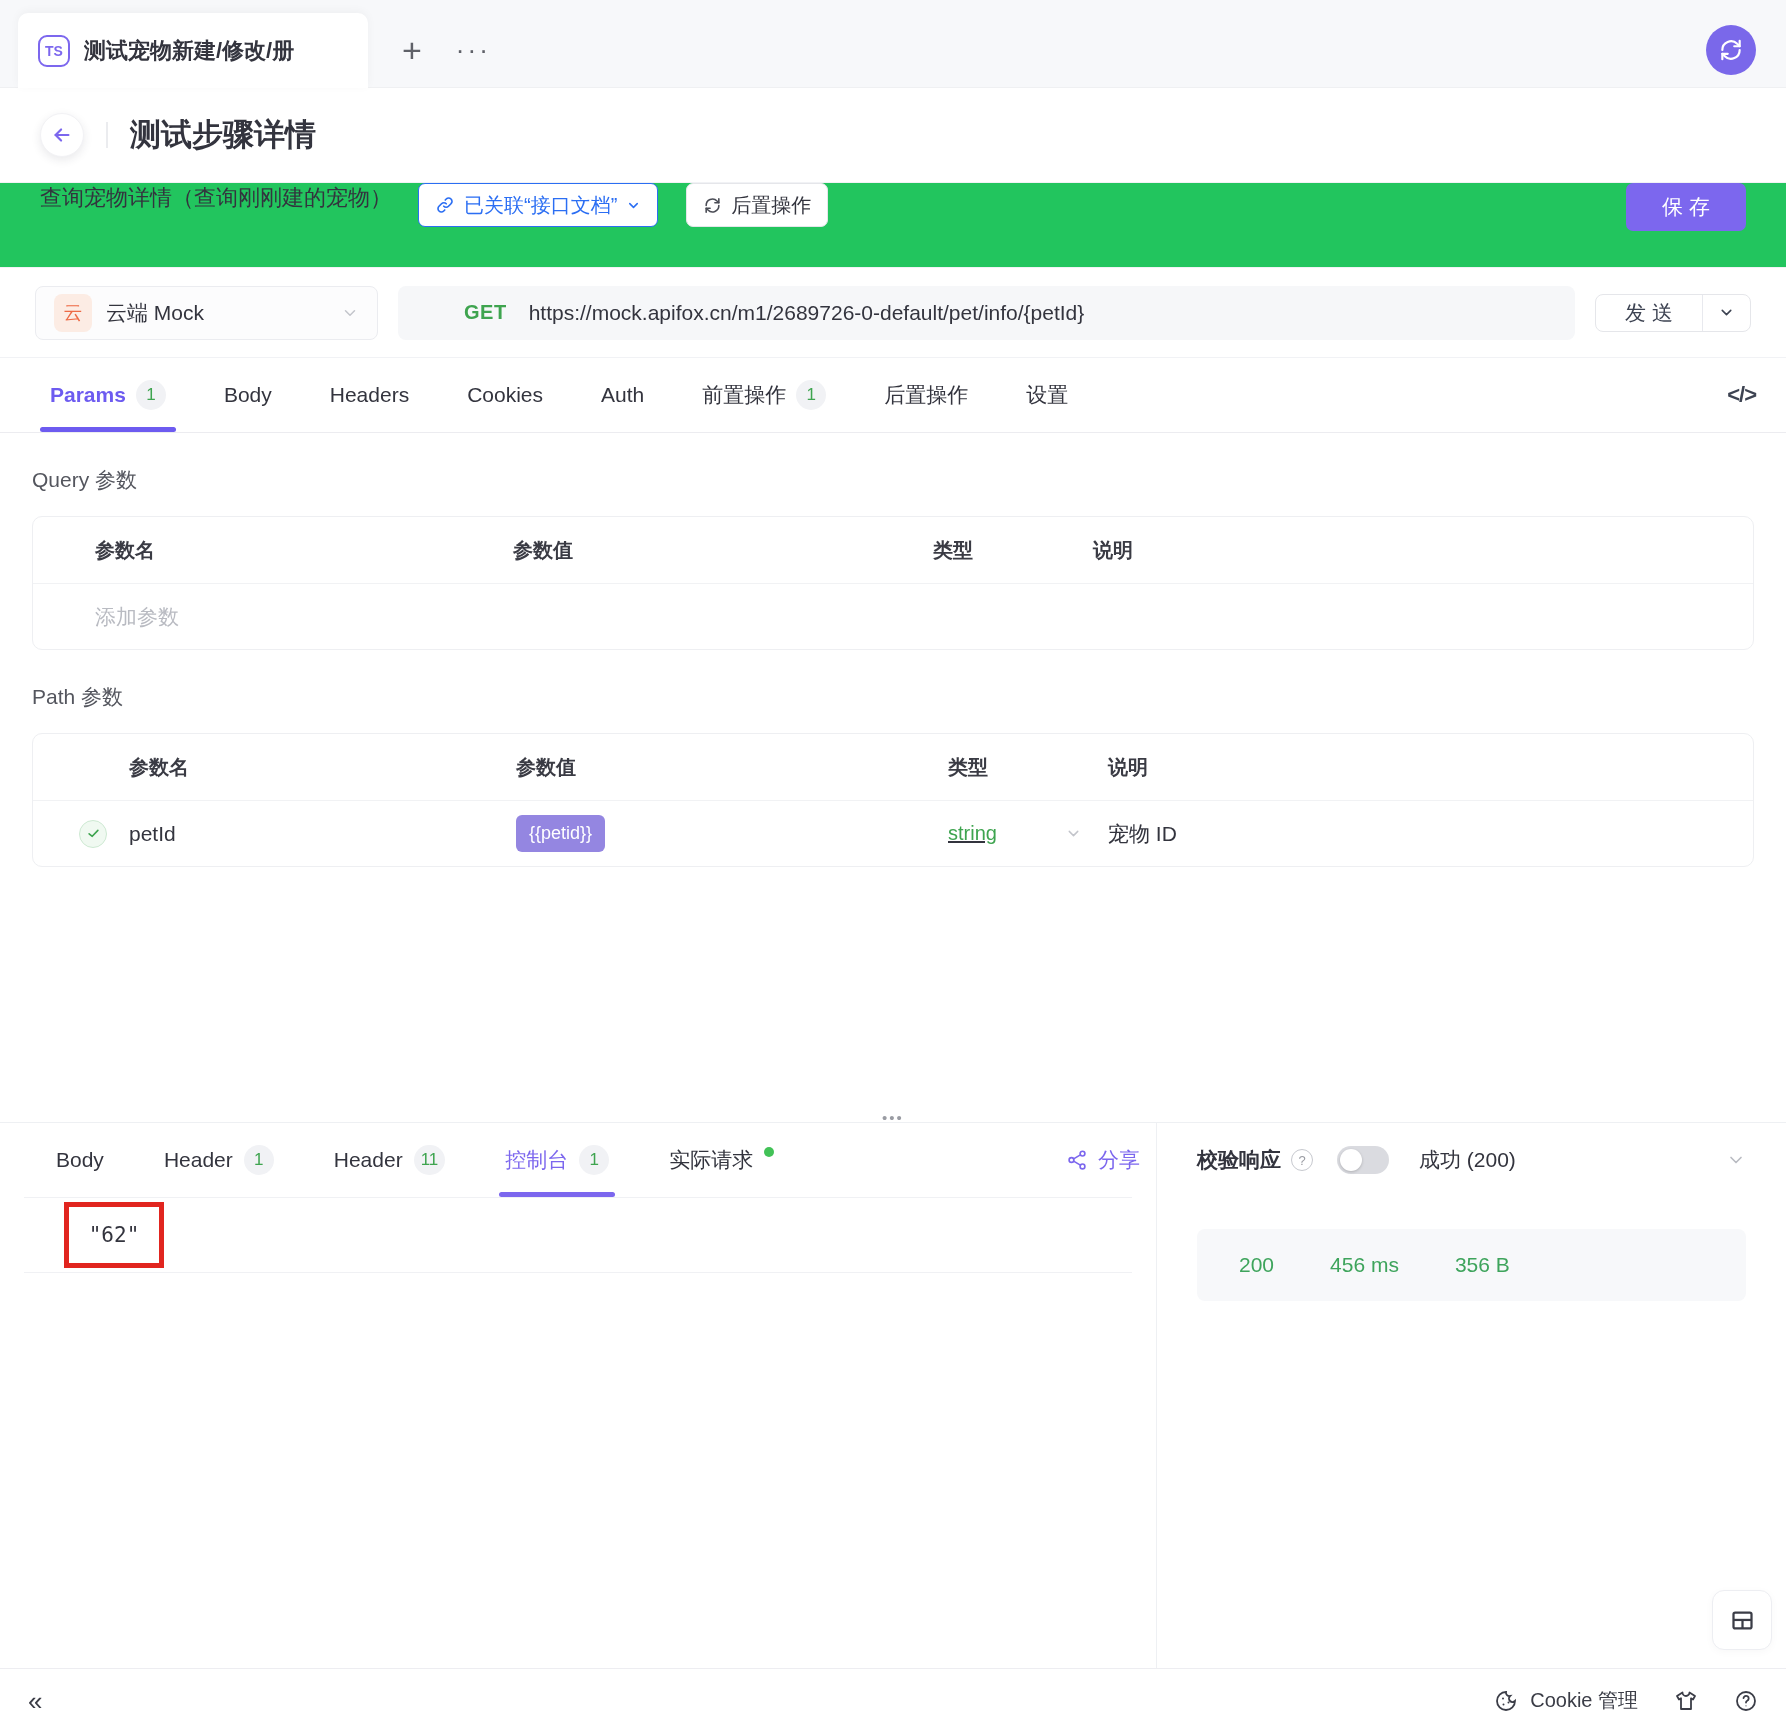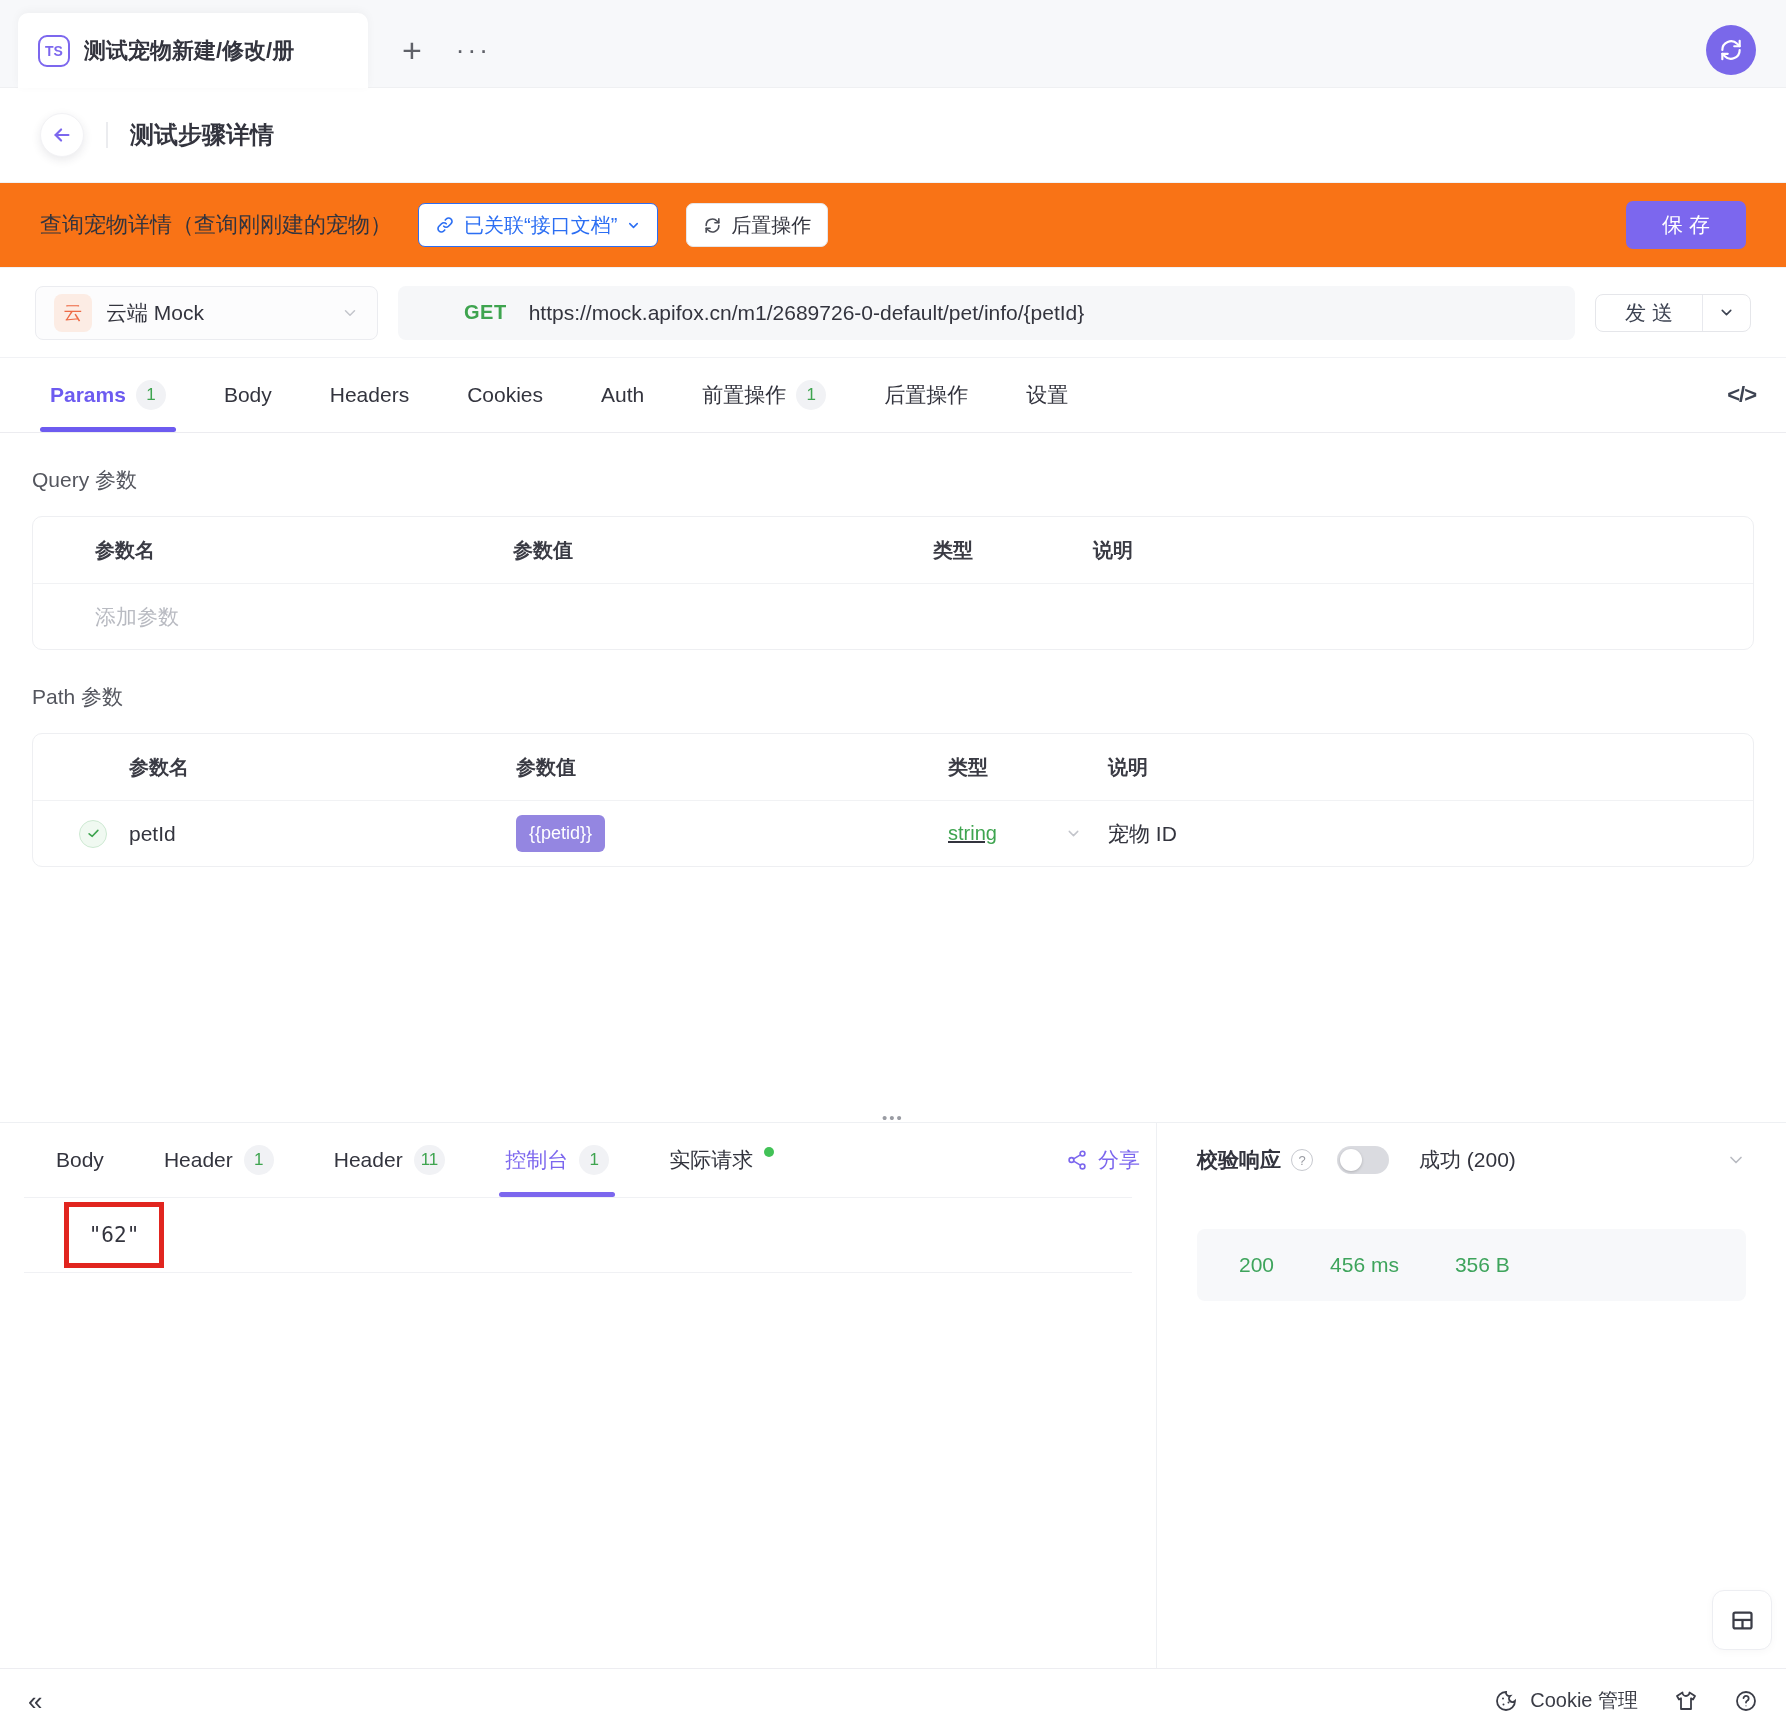--- a/index.html
+++ b/index.html
@@ -29,25 +29,25 @@
                  border-radius:50%; background:#7A68EA; display:flex;
                  align-items:center; justify-content:center; }
 
   
   .hdr { height:95px; background:#fff; border-bottom:1px solid #F1F2F5;
          display:flex; align-items:center; padding:0 40px; }
   .back-btn { width:44px; height:44px; border-radius:50%; background:#fff;
               border:1px solid #F2F2F5; box-shadow:0 3px 10px rgba(40,40,60,.10);
               display:flex; align-items:center; justify-content:center; color:#7C67EE; }
   .vline { width:2px; height:26px; background:#EBECEF; margin:0 22px; }
-  .page-title { font-size:24px; font-weight:bold; color:#33343E;text-align:right; }
-
-  
-  .toolbar { height:85px; background:#f97316; border-bottom:1px solid #F1F2F5;
-             display:flex; align-items:center; padding:0 40px; }
+  .page-title { font-size:31px; font-weight:bold; color:#33343E;text-align:right; }
+
+  
+  .toolbar { height:85px; background:#22c55e; border-bottom:1px solid #F1F2F5;
+             display:flex; align-items:flex-start; padding:0 40px; }
   .step-name { font-size:22px; color:#33343E; }
   .btn { display:flex; align-items:center; border-radius:7px; cursor:pointer;
          height:44px; padding:0 16px; gap:9px; font-size:20px; background:#fff; }
   .btn-blue { border:1.5px solid #2B6EF3; color:#2B6EF3; margin-left:26px; }
   .btn-gray { border:1px solid #E5E6EA; color:#33343E; margin-left:28px; }
   .btn-save { margin-left:auto; width:120px; height:48px; background:#7C67EE;
               color:#fff; font-size:21px; justify-content:center; border:none; }
 
   
   .reqbar { height:90px; background:#fff; border-bottom:1px solid #F1F2F5;

